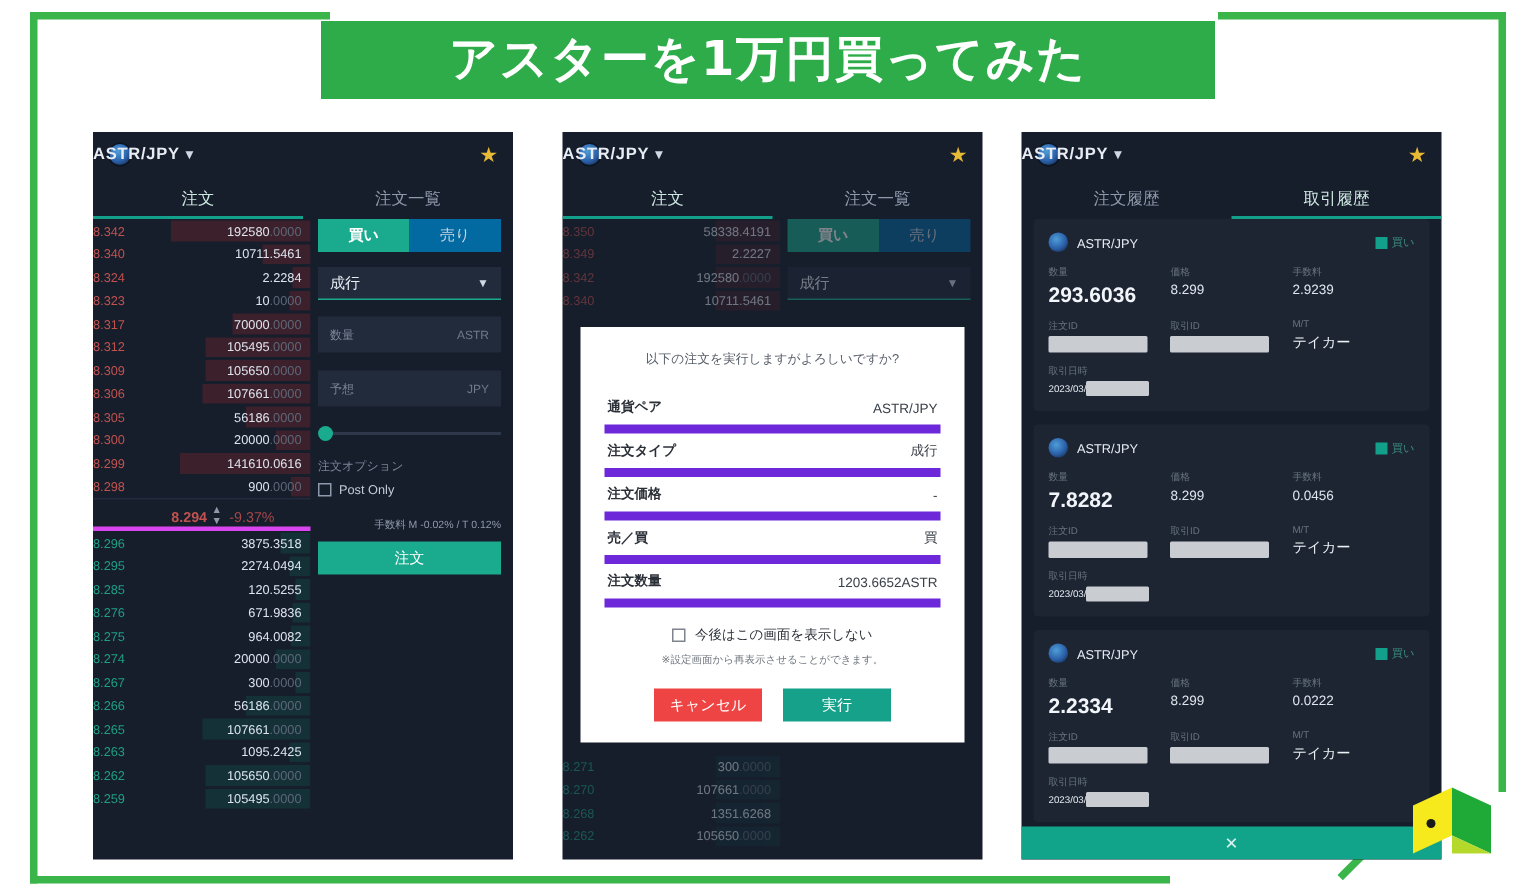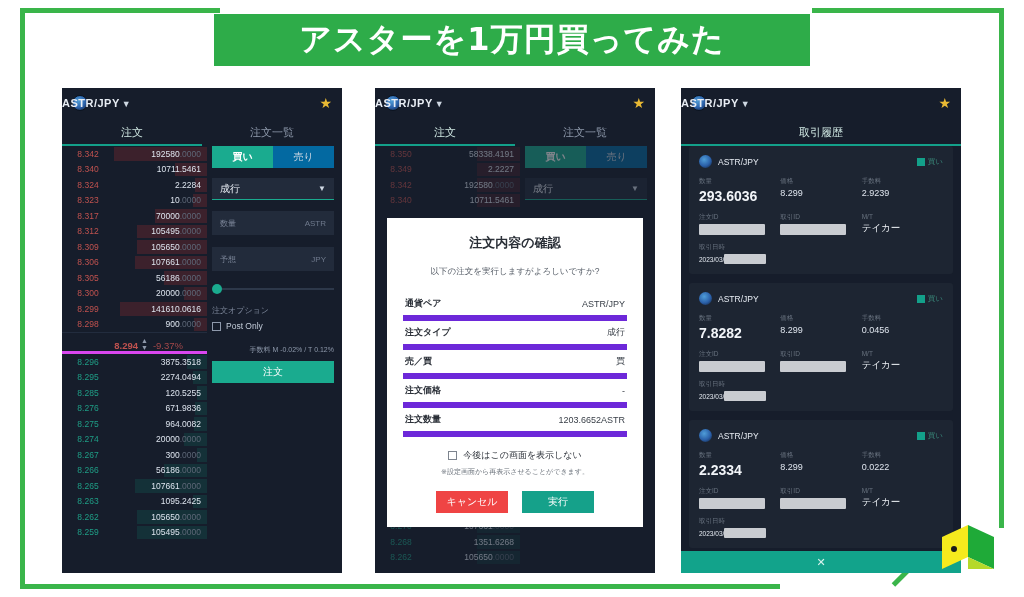--- a/index.html
+++ b/index.html
@@ -68,21 +68,21 @@
 
   
   .book { position: absolute; left: 0; top: 58px; width: 145px; bottom: 0; }
   .book-row {
     position: relative; height: 15.5px; display: flex; align-items: center;
     padding: 0 6px 0 0; font-size: 8.5px; overflow: hidden;
   }
   .book-row .bar { position: absolute; right: 0; top: 1px; bottom: 1px; }
   .ask .bar { background: rgba(150, 42, 48, 0.30); }
   .bid .bar { background: rgba(16, 110, 96, 0.26); }
-  .bk-price { width: 52px; text-align: center; position: relative; z-index: 2; }
+  .bk-price { width: 52px; text-align: left; position: relative; z-index: 2; }
   .bk-amt   { flex: 1; text-align: right; position: relative; z-index: 2;
               color: #dde4ee; font-family: "Liberation Sans", sans-serif; }
   .ask .bk-price { color: #c0524f; }
   .bid .bk-price { color: #1f9e86; }
   .bk-amt .dim { color: #5d6777; }
   .faded { opacity: .45; }
 
   .mid-row {
     height: 22px; display: flex; align-items: flex-end;
     padding: 0 24px; font-size: 9.5px; border-top: 1px solid #222c3e; border-bottom: 3px solid #d946ef;
@@ -436,38 +436,37 @@
           <div class="bk-amt">1351.6268</div>
         </div>
         <div class="book-row bid">
           <div class="bar" style="width: 30%;"></div>
           <div class="bk-price">8.262</div>
           <div class="bk-amt">105650<span class="dim">.0000</span></div>
         </div>
       </div>
 
     <div class="modal">
-      <div class="modal-title">注文内容の確認</div>
       <div class="modal-sub">以下の注文を実行しますがよろしいですか?</div>
       <div id="modal-rows">
           <div class="m-row">
             <span class="m-k">通貨ペア</span>
             <span class="m-v">ASTR/JPY</span>
           </div>
           <div class="m-row">
             <span class="m-k">注文タイプ</span>
             <span class="m-v">成行</span>
           </div>
           <div class="m-row">
+            <span class="m-k">注文価格</span>
+            <span class="m-v">-</span>
+          </div>
+          <div class="m-row">
             <span class="m-k">売／買</span>
             <span class="m-v">買</span>
-          </div>
-          <div class="m-row">
-            <span class="m-k">注文価格</span>
-            <span class="m-v">-</span>
           </div>
           <div class="m-row">
             <span class="m-k">注文数量</span>
             <span class="m-v">1203.6652ASTR</span>
           </div>
         </div>
       <div class="m-chk">
         <div class="box"></div>
         <div class="lbl">今後はこの画面を表示しない</div>
       </div>
@@ -481,20 +480,21 @@
 
   <div class="panel" id="panel3">
     <div class="ph-header">
       <div class="ph-avatar"></div>
       <div class="ph-pair">
         <span>ASTR/JPY</span><span class="ph-caret">▼</span>
       </div>
       <div class="ph-star">★</div>
     </div>
     <div class="ph-tabs">
+      <div class="ph-tab">注文履歴</div>
       <div class="ph-tab active">取引履歴</div>
     </div>
     <div class="cards" id="p3-cards">
         <div class="card">
           <div class="card-head">
             <div class="card-coin"></div>
             <div class="card-pair">ASTR/JPY</div>
             <div class="card-side">
               <div class="side-sq"></div>
               <div class="side-txt">買い</div>

